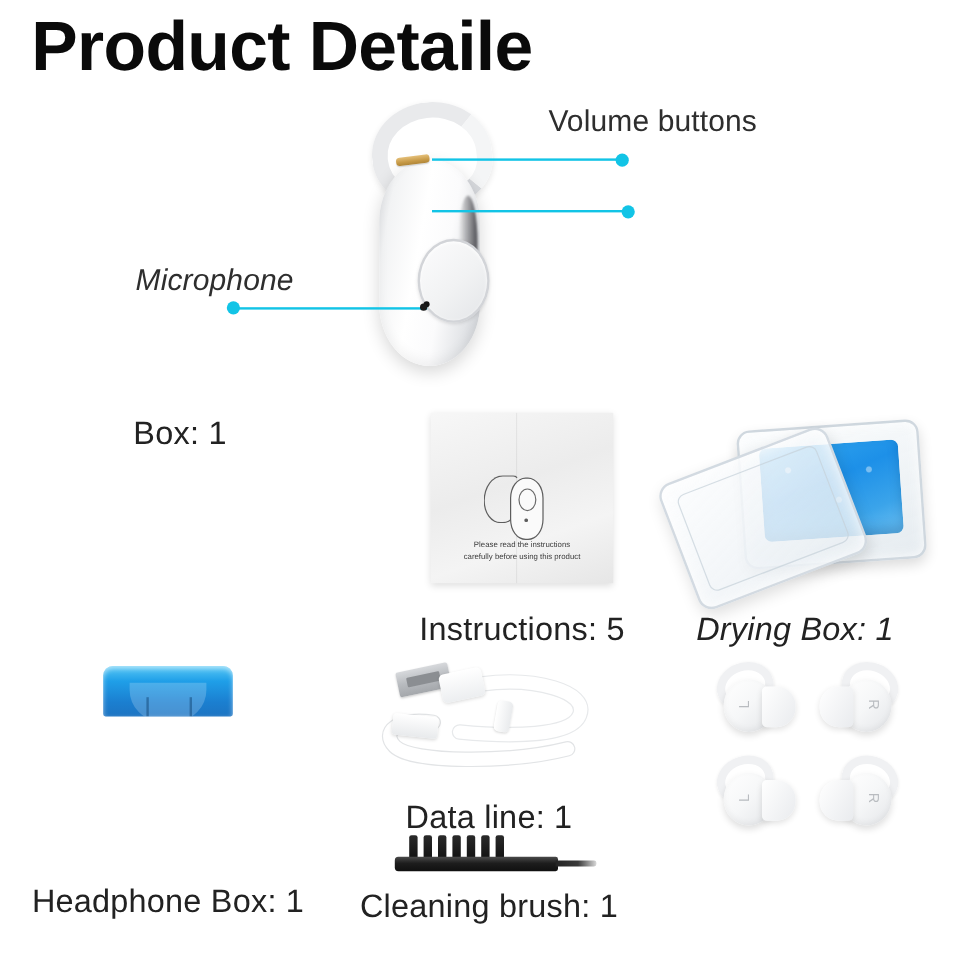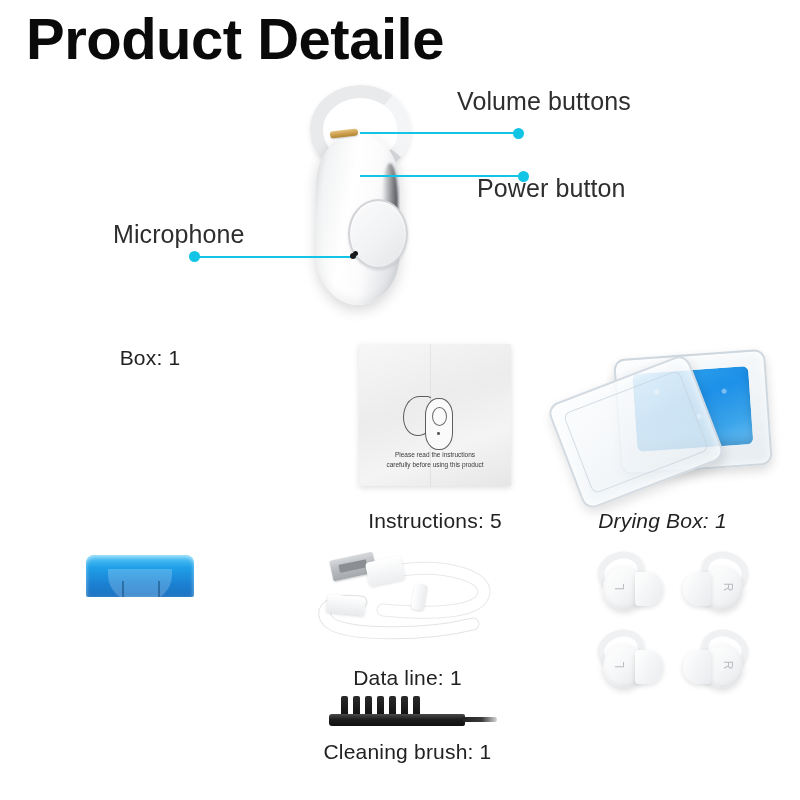--- a/index.html
+++ b/index.html
@@ -167,21 +167,21 @@
   }
   .cell {
     position: absolute;
     text-align: center;
   }
   .cell-art {
     position: relative;
     margin: 0 auto;
   }
   .cell-caption {
-    font-size: 21px;
+    font-size: 27px;
     color: #222222;
     white-space: nowrap;
     letter-spacing: 0.2px;
   }
 
   
   .retail-box-outer {
     position: relative;
     width: 213px;
     height: 165px;
@@ -622,25 +622,24 @@
       <div id="body-shadow-edge"></div>
       <div id="power-button"></div>
     </div>
     <div id="mic-hole"></div>
   </div>
 
   <div class="callout-label" style="left:457px; top:7px;">Volume buttons</div>
   <div class="callout-line" style="left:360px; top:52px; width:160px;"></div>
   <div class="callout-dot" style="left:513px; top:48px;"></div>
 
-  <div class="callout-label" style="left:477px; top:94px;">Power button</div>
   <div class="callout-line" style="left:360px; top:95px; width:165px;"></div>
   <div class="callout-dot" style="left:518px; top:91px;"></div>
 
-  <div class="callout-label" style="left:113px; top:140px;">Microphone</div>
+  <div class="callout-label" style="left:113px; top:140px;font-style:italic;">Microphone</div>
   <div class="callout-line" style="left:194px; top:176px; width:162px;"></div>
   <div class="callout-dot" style="left:189px; top:171px;"></div>
   <div class="callout-dot dark" style="left:350px; top:173px;"></div>
 </div>
 
 <div id="grid">
 
   <div class="cell" style="left:35px; top:0px; width:230px;">
     <div class="cell-caption" style="margin-top:16px;">Box: 1</div>
   </div>
@@ -674,20 +673,21 @@
   </div>
 
   <div class="cell" style="left:20px; top:225px; width:240px;">
     <div class="cell-art chargebox">
       <div class="chargebox-lid">
         <div class="chargebox-cradle"></div>
         <div class="chargebox-slot-l"></div>
         <div class="chargebox-slot-r"></div>
       </div>
     </div>
+    <div class="cell-caption" style="margin-top:13px;">Headphone Box: 1</div>
   </div>
 
   <div class="cell" style="left:295px; top:222px; width:225px;">
     <div class="cell-art cable">
       <svg width="205" height="98" viewBox="0 0 205 98">
         <g fill="none" stroke="#ffffff" stroke-width="11" stroke-linecap="round">
           <path d="M96 18 C140 12, 186 24, 178 44 C171 62, 120 62, 78 58" stroke="#e7e9eb" stroke-width="13"></path>
           <path d="M96 18 C140 12, 186 24, 178 44 C171 62, 120 62, 78 58"></path>
           <path d="M56 50 C26 46, 12 58, 24 70 C38 84, 120 84, 168 72" stroke="#e2e4e6" stroke-width="13"></path>
           <path d="M56 50 C26 46, 12 58, 24 70 C38 84, 120 84, 168 72"></path>

